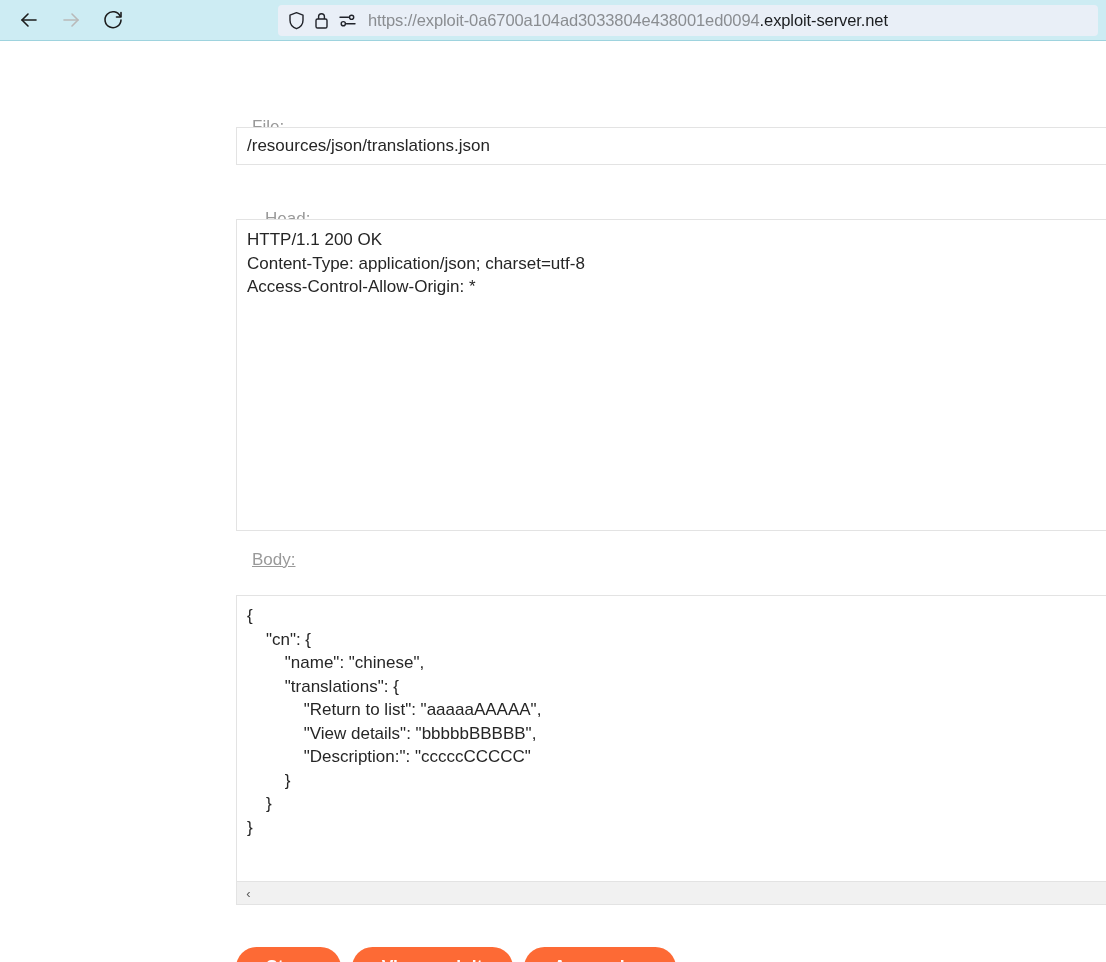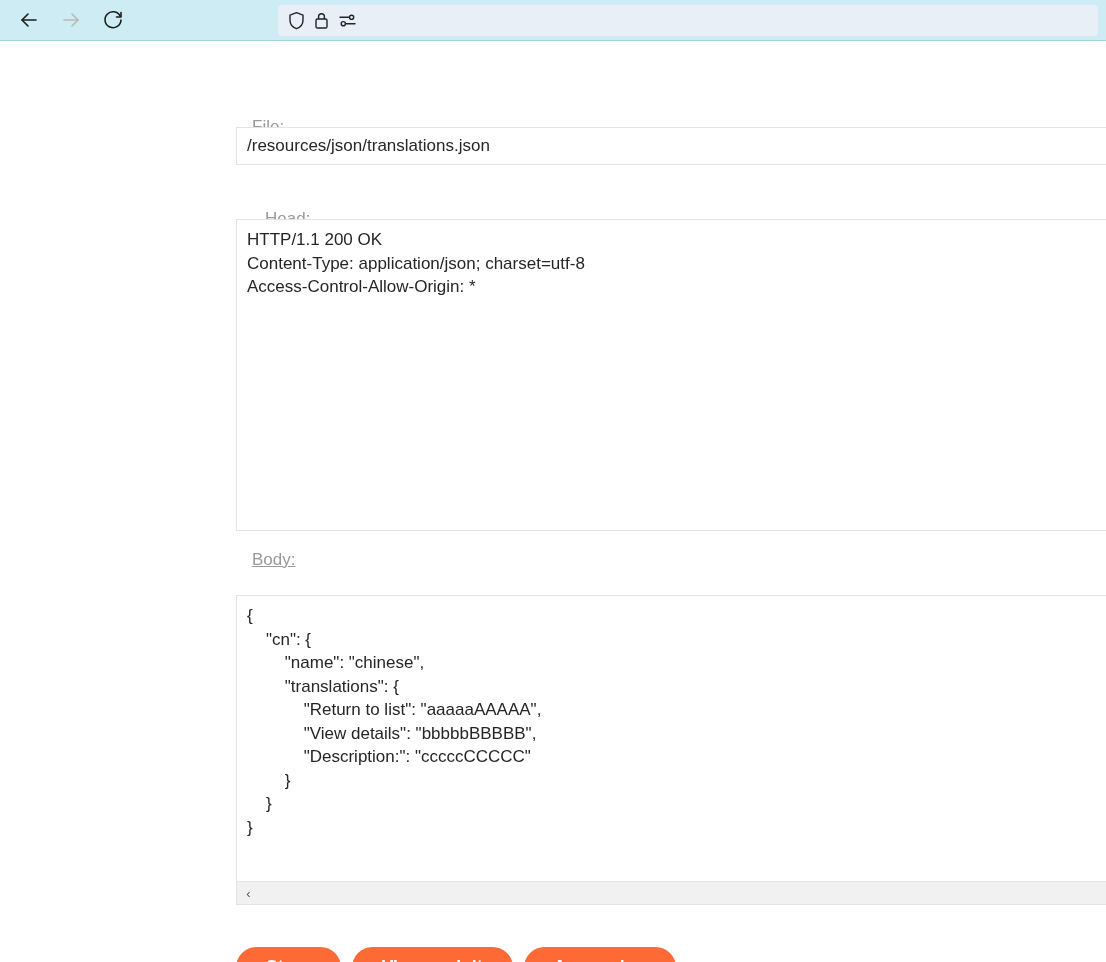--- a/index.html
+++ b/index.html
@@ -208,20 +208,21 @@
       </svg>
     </span>
     <span class="ic">
       <svg width="19" height="17" viewBox="0 0 19 17" fill="none" stroke="#20232a" stroke-width="1.4" stroke-linecap="round">
         <path d="M2 5.3h8.5"></path>
           <circle cx="13.6" cy="5.3" r="2.1"></circle>
         <path d="M8.4 11.7H17"></path>
           <circle cx="5.3" cy="11.7" r="2.1"></circle>
       </svg>
     </span>
+    <span class="url-text"><span>https://exploit-0a6700a104ad3033804e438001ed0094</span><span class="host">.exploit-server.net</span></span>
   </div>
 </div>
 
 <div class="page">
   <div class="form-wrap">
 
     <div class="field-label lbl-file">File:</div>
     <input class="text-input in-file" type="text" value="/resources/json/translations.json" style="">
 
     <div class="field-label lbl-head">Head:</div>

